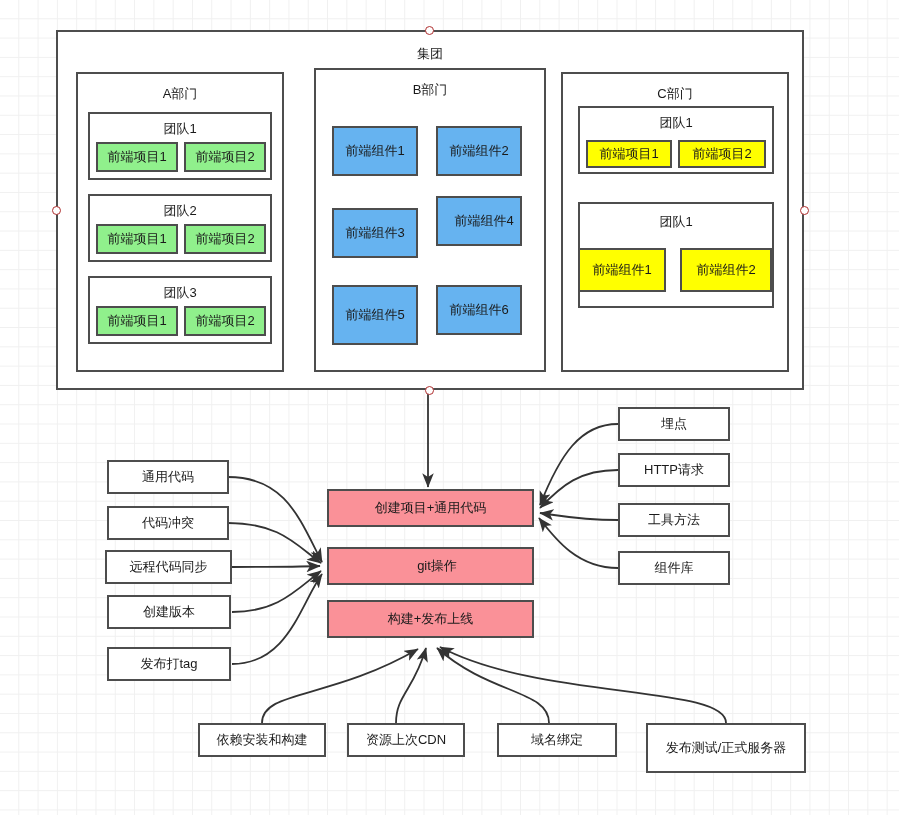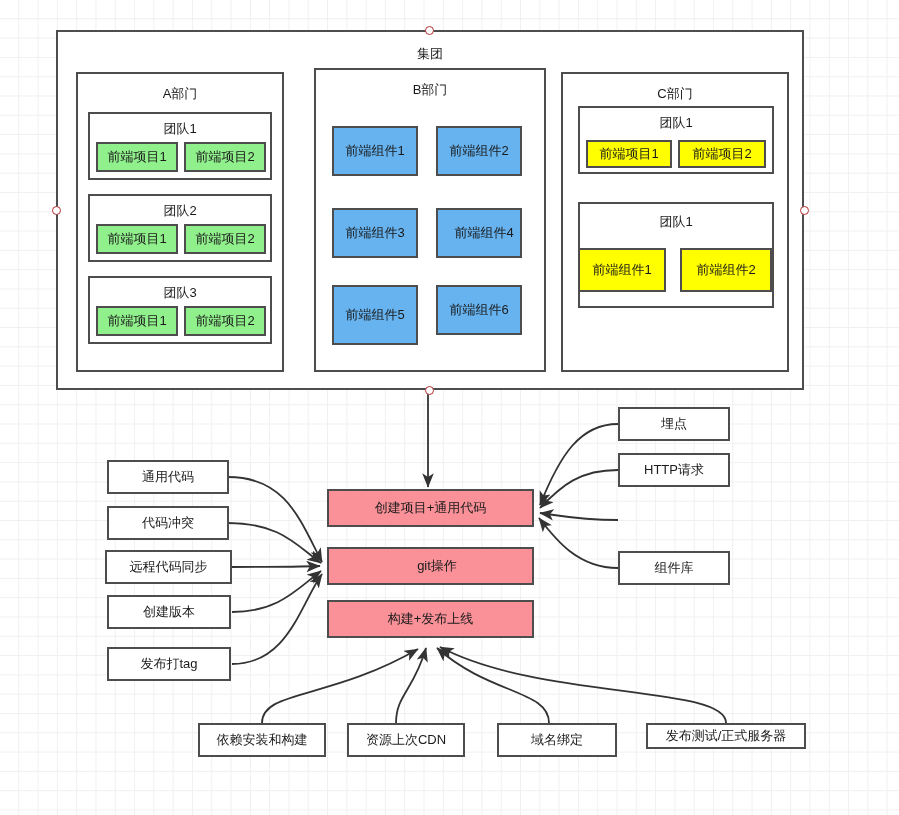--- a/index.html
+++ b/index.html
@@ -131,21 +131,21 @@
   </div>
   <div class="box swatch-green" style="left:96px; top:306px; width:82px; height:30px;">前端项目1</div>
   <div class="box swatch-green" style="left:184px; top:306px; width:82px; height:30px;">前端项目2</div>
 
   <div class="box container-box" style="left:314px; top:68px; width:232px; height:304px;">
     <div class="container-title" style="top:12px;">B部门</div>
   </div>
   <div class="box swatch-blue" style="left:332px; top:126px; width:86px; height:50px;">前端组件1</div>
   <div class="box swatch-blue" style="left:436px; top:126px; width:86px; height:50px;">前端组件2</div>
   <div class="box swatch-blue" style="left:332px; top:208px; width:86px; height:50px;">前端组件3</div>
-  <div class="box swatch-blue" style="left:436px; top:208px; width:86px; height:50px;padding-left:10px;">前端组件4</div>
+  <div class="box swatch-blue" style="left:436px; top:196px; width:86px; height:50px;padding-left:10px;">前端组件4</div>
   <div class="box swatch-blue" style="left:332px; top:285px; width:86px; height:60px;">前端组件5</div>
   <div class="box swatch-blue" style="left:436px; top:285px; width:86px; height:50px;">前端组件6</div>
 
   <div class="box container-box" style="left:561px; top:72px; width:228px; height:300px;">
     <div class="container-title" style="top:12px;">C部门</div>
   </div>
   <div class="box container-box" style="left:578px; top:106px; width:196px; height:68px;">
     <div class="container-title" style="top:7px;">团队1</div>
   </div>
   <div class="box swatch-yellow" style="left:586px; top:140px; width:86px; height:28px;">前端项目1</div>
@@ -162,20 +162,21 @@
   <div class="box swatch-pink" style="left:327px; top:600px; width:207px; height:38px;">构建+发布上线</div>
 
   <div class="box plain" style="left:107px; top:460px; width:122px; height:34px;">通用代码</div>
   <div class="box plain" style="left:107px; top:506px; width:122px; height:34px;">代码冲突</div>
   <div class="box plain" style="left:105px; top:550px; width:127px; height:34px;">远程代码同步</div>
   <div class="box plain" style="left:107px; top:595px; width:124px; height:34px;">创建版本</div>
   <div class="box plain" style="left:107px; top:647px; width:124px; height:34px;">发布打tag</div>
 
   <div class="box plain" style="left:618px; top:407px; width:112px; height:34px;">埋点</div>
   <div class="box plain" style="left:618px; top:453px; width:112px; height:34px;">HTTP请求</div>
+  <div class="box plain" style="left:618px; top:503px; width:112px; height:34px;">工具方法</div>
   <div class="box plain" style="left:618px; top:551px; width:112px; height:34px;">组件库</div>
 
   <div class="box plain" style="left:198px; top:723px; width:128px; height:34px;">依赖安装和构建</div>
   <div class="box plain" style="left:347px; top:723px; width:118px; height:34px;">资源上次CDN</div>
   <div class="box plain" style="left:497px; top:723px; width:120px; height:34px;">域名绑定</div>
-  <div class="box plain" style="left:646px; top:723px; width:160px; height:26px;">发布测试/正式服务器</div>
+  <div class="box plain" style="left:646px; top:723px; width:160px; height:50px;">发布测试/正式服务器</div>
 
 </div>
 
 </body></html>

